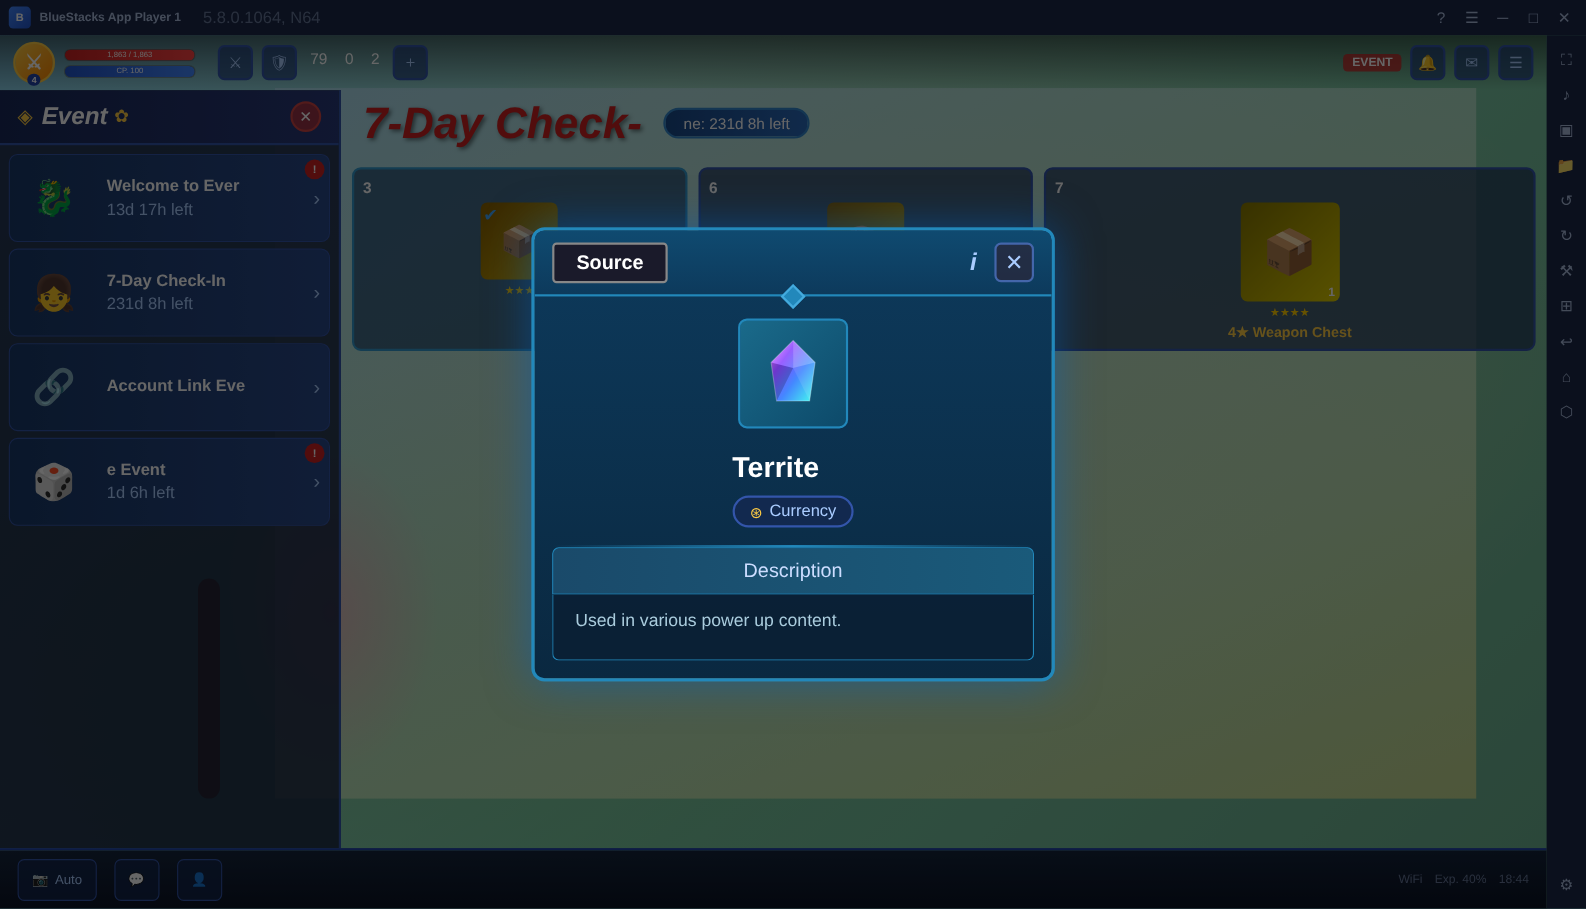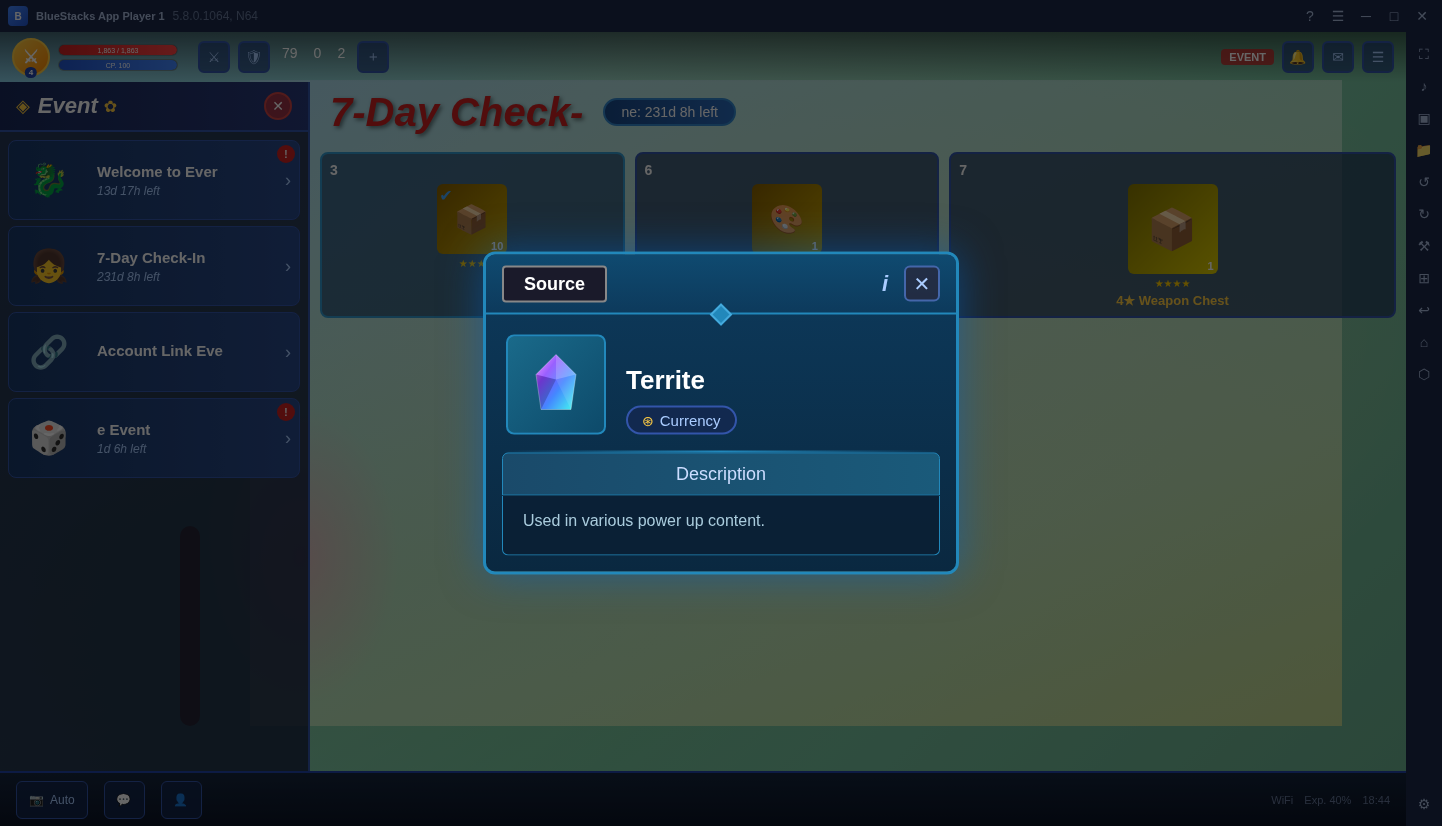--- a/index.html
+++ b/index.html
@@ -48,22 +48,22 @@
       display: flex; align-items: center; justify-content: center;
       color: white; font-size: 10px; font-weight: bold;
     }
     .title-bar-text {
       color: #aabbdd;
       font-size: 11px;
       font-weight: bold;
     }
     .title-bar-version {
       color: #667799;
-      font-size: 12px;
-      margin-left: 8px;
+      font-size: 15px;
+      margin-left: 20px;
       text-align: right;
     }
     .title-bar-controls {
       margin-left: auto;
       display: flex;
       gap: 4px;
     }
     .title-bar-btn {
       width: 24px; height: 24px;
       display: flex; align-items: center; justify-content: center;
@@ -237,22 +237,21 @@
       padding: 8px;
     }
     .event-item-name {
       color: white;
       font-size: 15px;
       font-weight: bold;
       margin-bottom: 4px;
     }
     .event-item-time {
       color: #aaccff;
-      font-size: 12px;
-      font-style: italic;
+      font-size: 15px;
     }
     .event-item-badge {
       position: absolute;
       top: 4px; right: 4px;
       width: 18px; height: 18px;
       background: #cc2222;
       border-radius: 50%;
       display: flex; align-items: center; justify-content: center;
       color: white; font-size: 10px; font-weight: bold;
     }
@@ -432,22 +431,23 @@
     .diamond-shape {
       width: 16px; height: 16px;
       background: #2288bb;
       transform: rotate(45deg);
       border: 2px solid #44aadd;
     }
 
     .modal-item-section {
       padding: 20px 20px 16px;
       display: flex;
-      align-items: flex-end;
+      align-items: center;
       gap: 20px;
+      flex-direction: column;
     }
     .item-icon-box {
       width: 100px; height: 100px;
       background: linear-gradient(135deg, #1a6a8a, #0d4a6a);
       border: 2px solid #2288bb;
       border-radius: 8px;
       display: flex; align-items: center; justify-content: center;
       flex-shrink: 0;
     }
     .item-details {

